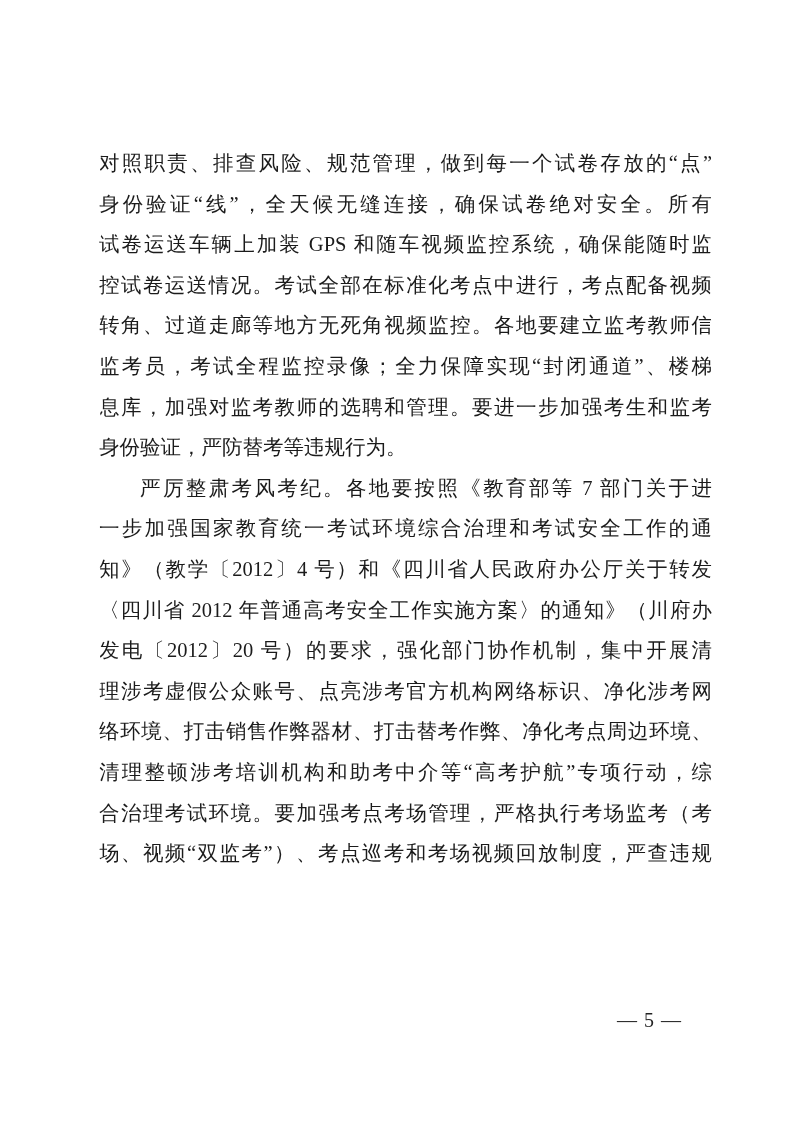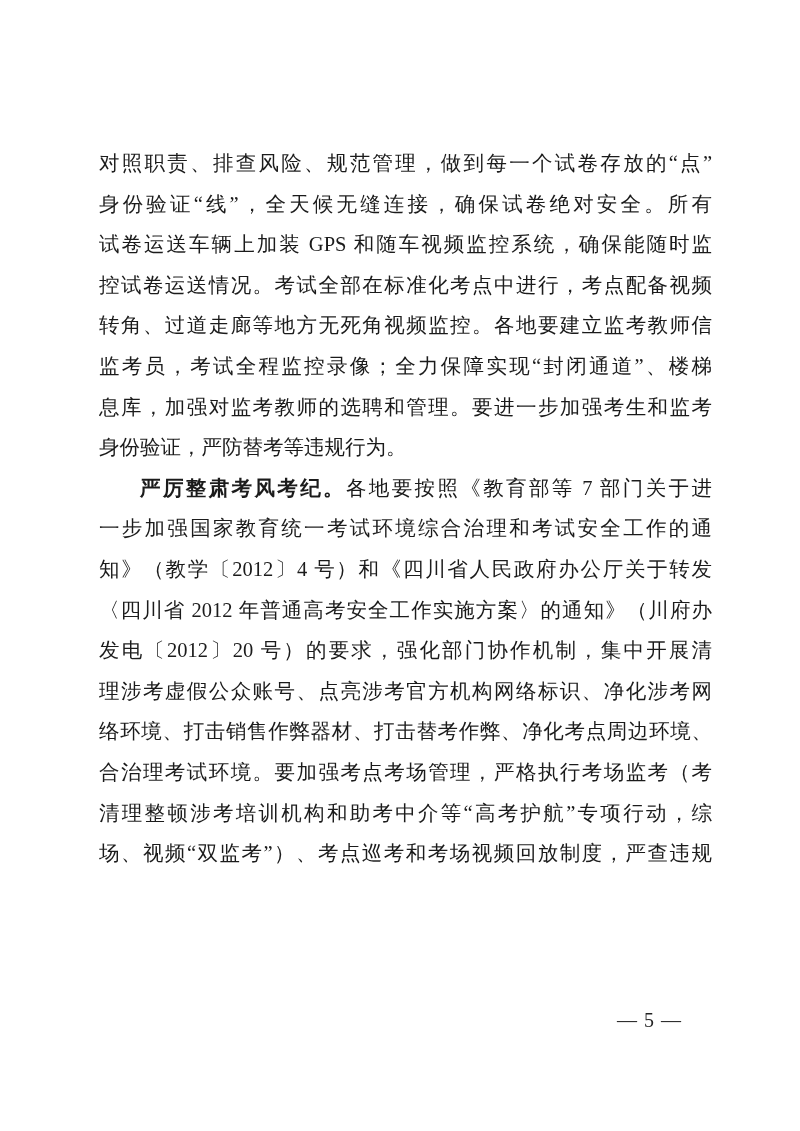--- a/index.html
+++ b/index.html
@@ -1,15 +1,15 @@
 <!DOCTYPE html>
 <html><head>
 <meta charset="utf-8">
 <style>
-  * { margin: 0; padding: 0; box-sizing: border-box; }
+  * { margin: 0; padding: 0; box-sizing: border-box; border-radius: 31px; }
   html, body {
     width: 800px;
     height: 1131px;
     background: #ffffff;
     overflow: hidden;
   }
   body {
     position: relative;
     font-family: "Liberation Serif", "DejaVu Serif", serif;
     color: #1b1b1b;
@@ -34,21 +34,21 @@
     overflow: hidden;
     white-space: normal;
   }
   .line.last {
     text-align-last: left;
   }
   .line.indent {
     text-indent: 2em;
   }
   .lead {
-    font-weight: bold;
+    font-weight: normal;
   }
   .page-footer {
     position: absolute;
     top: 1009px;
     right: 118px;
     font-size: 20px;
     letter-spacing: 1px;
     color: #222222;
   }
 </style>
@@ -69,20 +69,20 @@
     <p class="line last">身份验证，严防替考等违规行为。</p>
 
     <p class="line indent"><span class="lead">严厉整肃考风考纪。</span><span>各地要按照《教育部等 7 部门关于进</span></p>
 
     <p class="line">一步加强国家教育统一考试环境综合治理和考试安全工作的通</p>
     <p class="line">知》（教学〔2012〕4 号）和《四川省人民政府办公厅关于转发</p>
     <p class="line">〈四川省 2012 年普通高考安全工作实施方案〉的通知》（川府办</p>
     <p class="line">发电〔2012〕20 号）的要求，强化部门协作机制，集中开展清</p>
     <p class="line">理涉考虚假公众账号、点亮涉考官方机构网络标识、净化涉考网</p>
     <p class="line">络环境、打击销售作弊器材、打击替考作弊、净化考点周边环境、</p>
+    <p class="line">清理整顿涉考培训机构和助考中介等“高考护航”专项行动，综</p>
     <p class="line">合治理考试环境。要加强考点考场管理，严格执行考场监考（考</p>
-    <p class="line">清理整顿涉考培训机构和助考中介等“高考护航”专项行动，综</p>
     <p class="line">场、视频“双监考”）、考点巡考和考场视频回放制度，严查违规</p>
   </section>
 
   <div class="page-footer">— 5 —</div>
 
 </div>
 
 </body></html>

